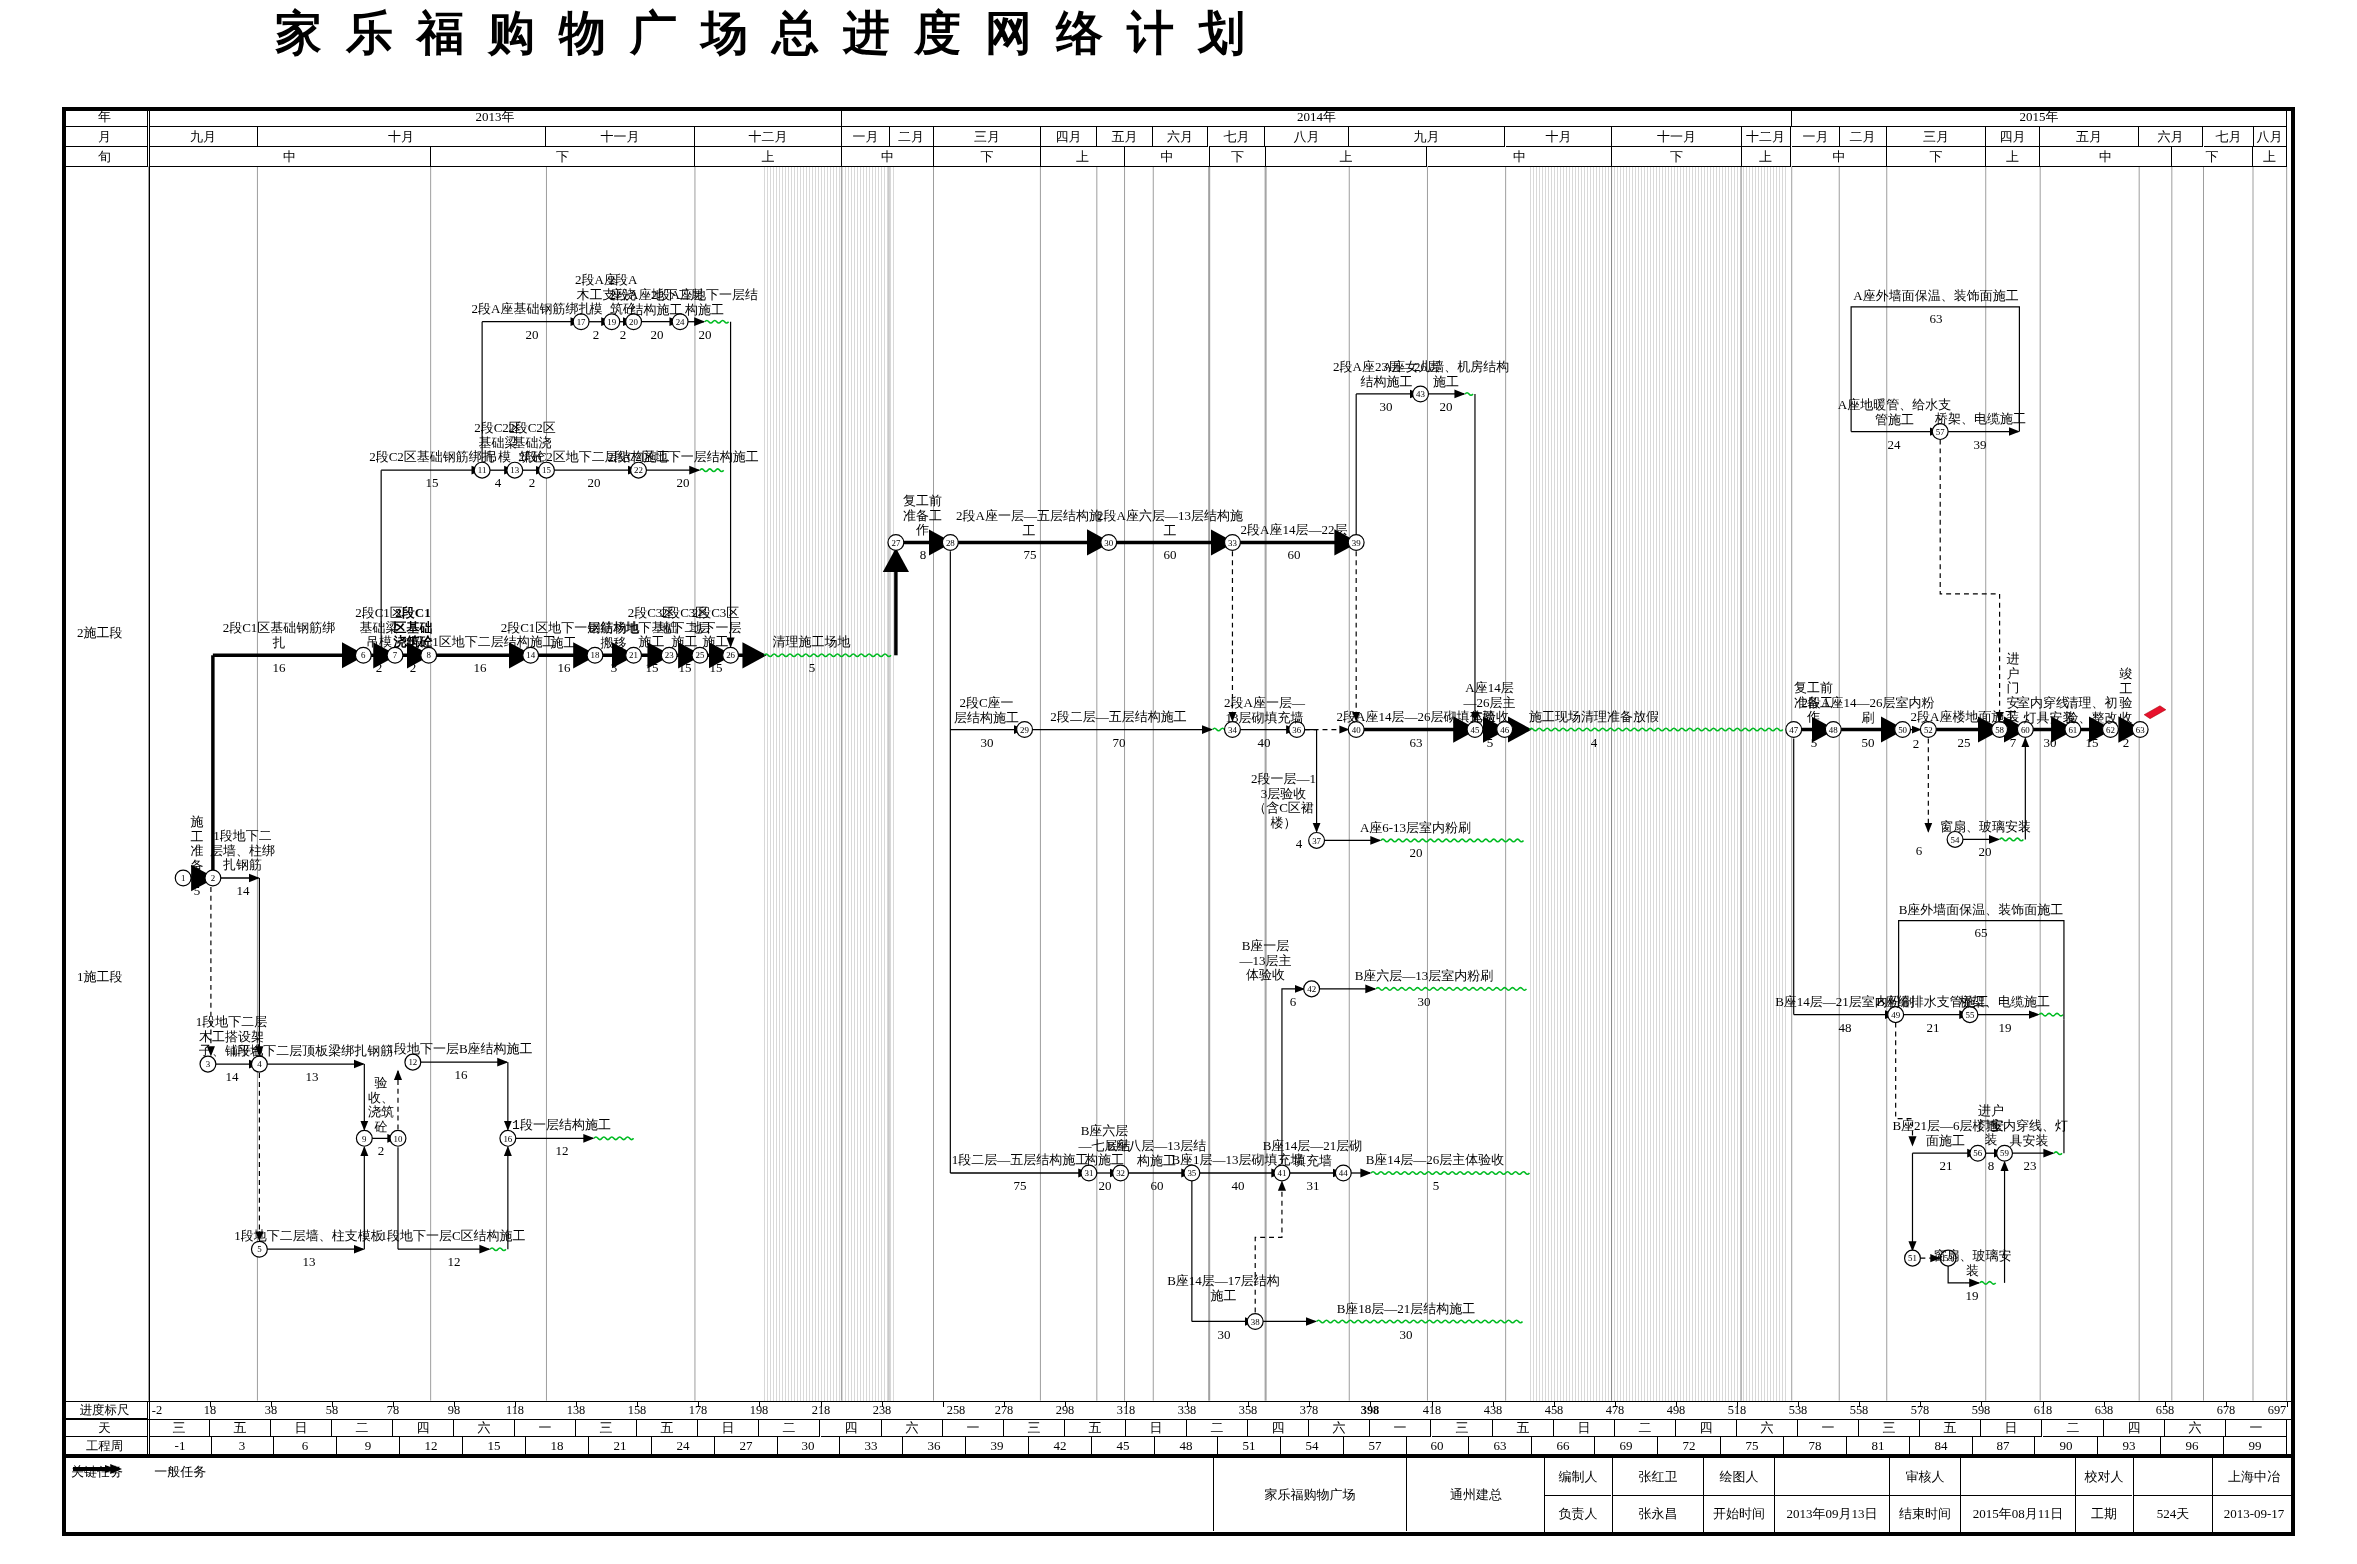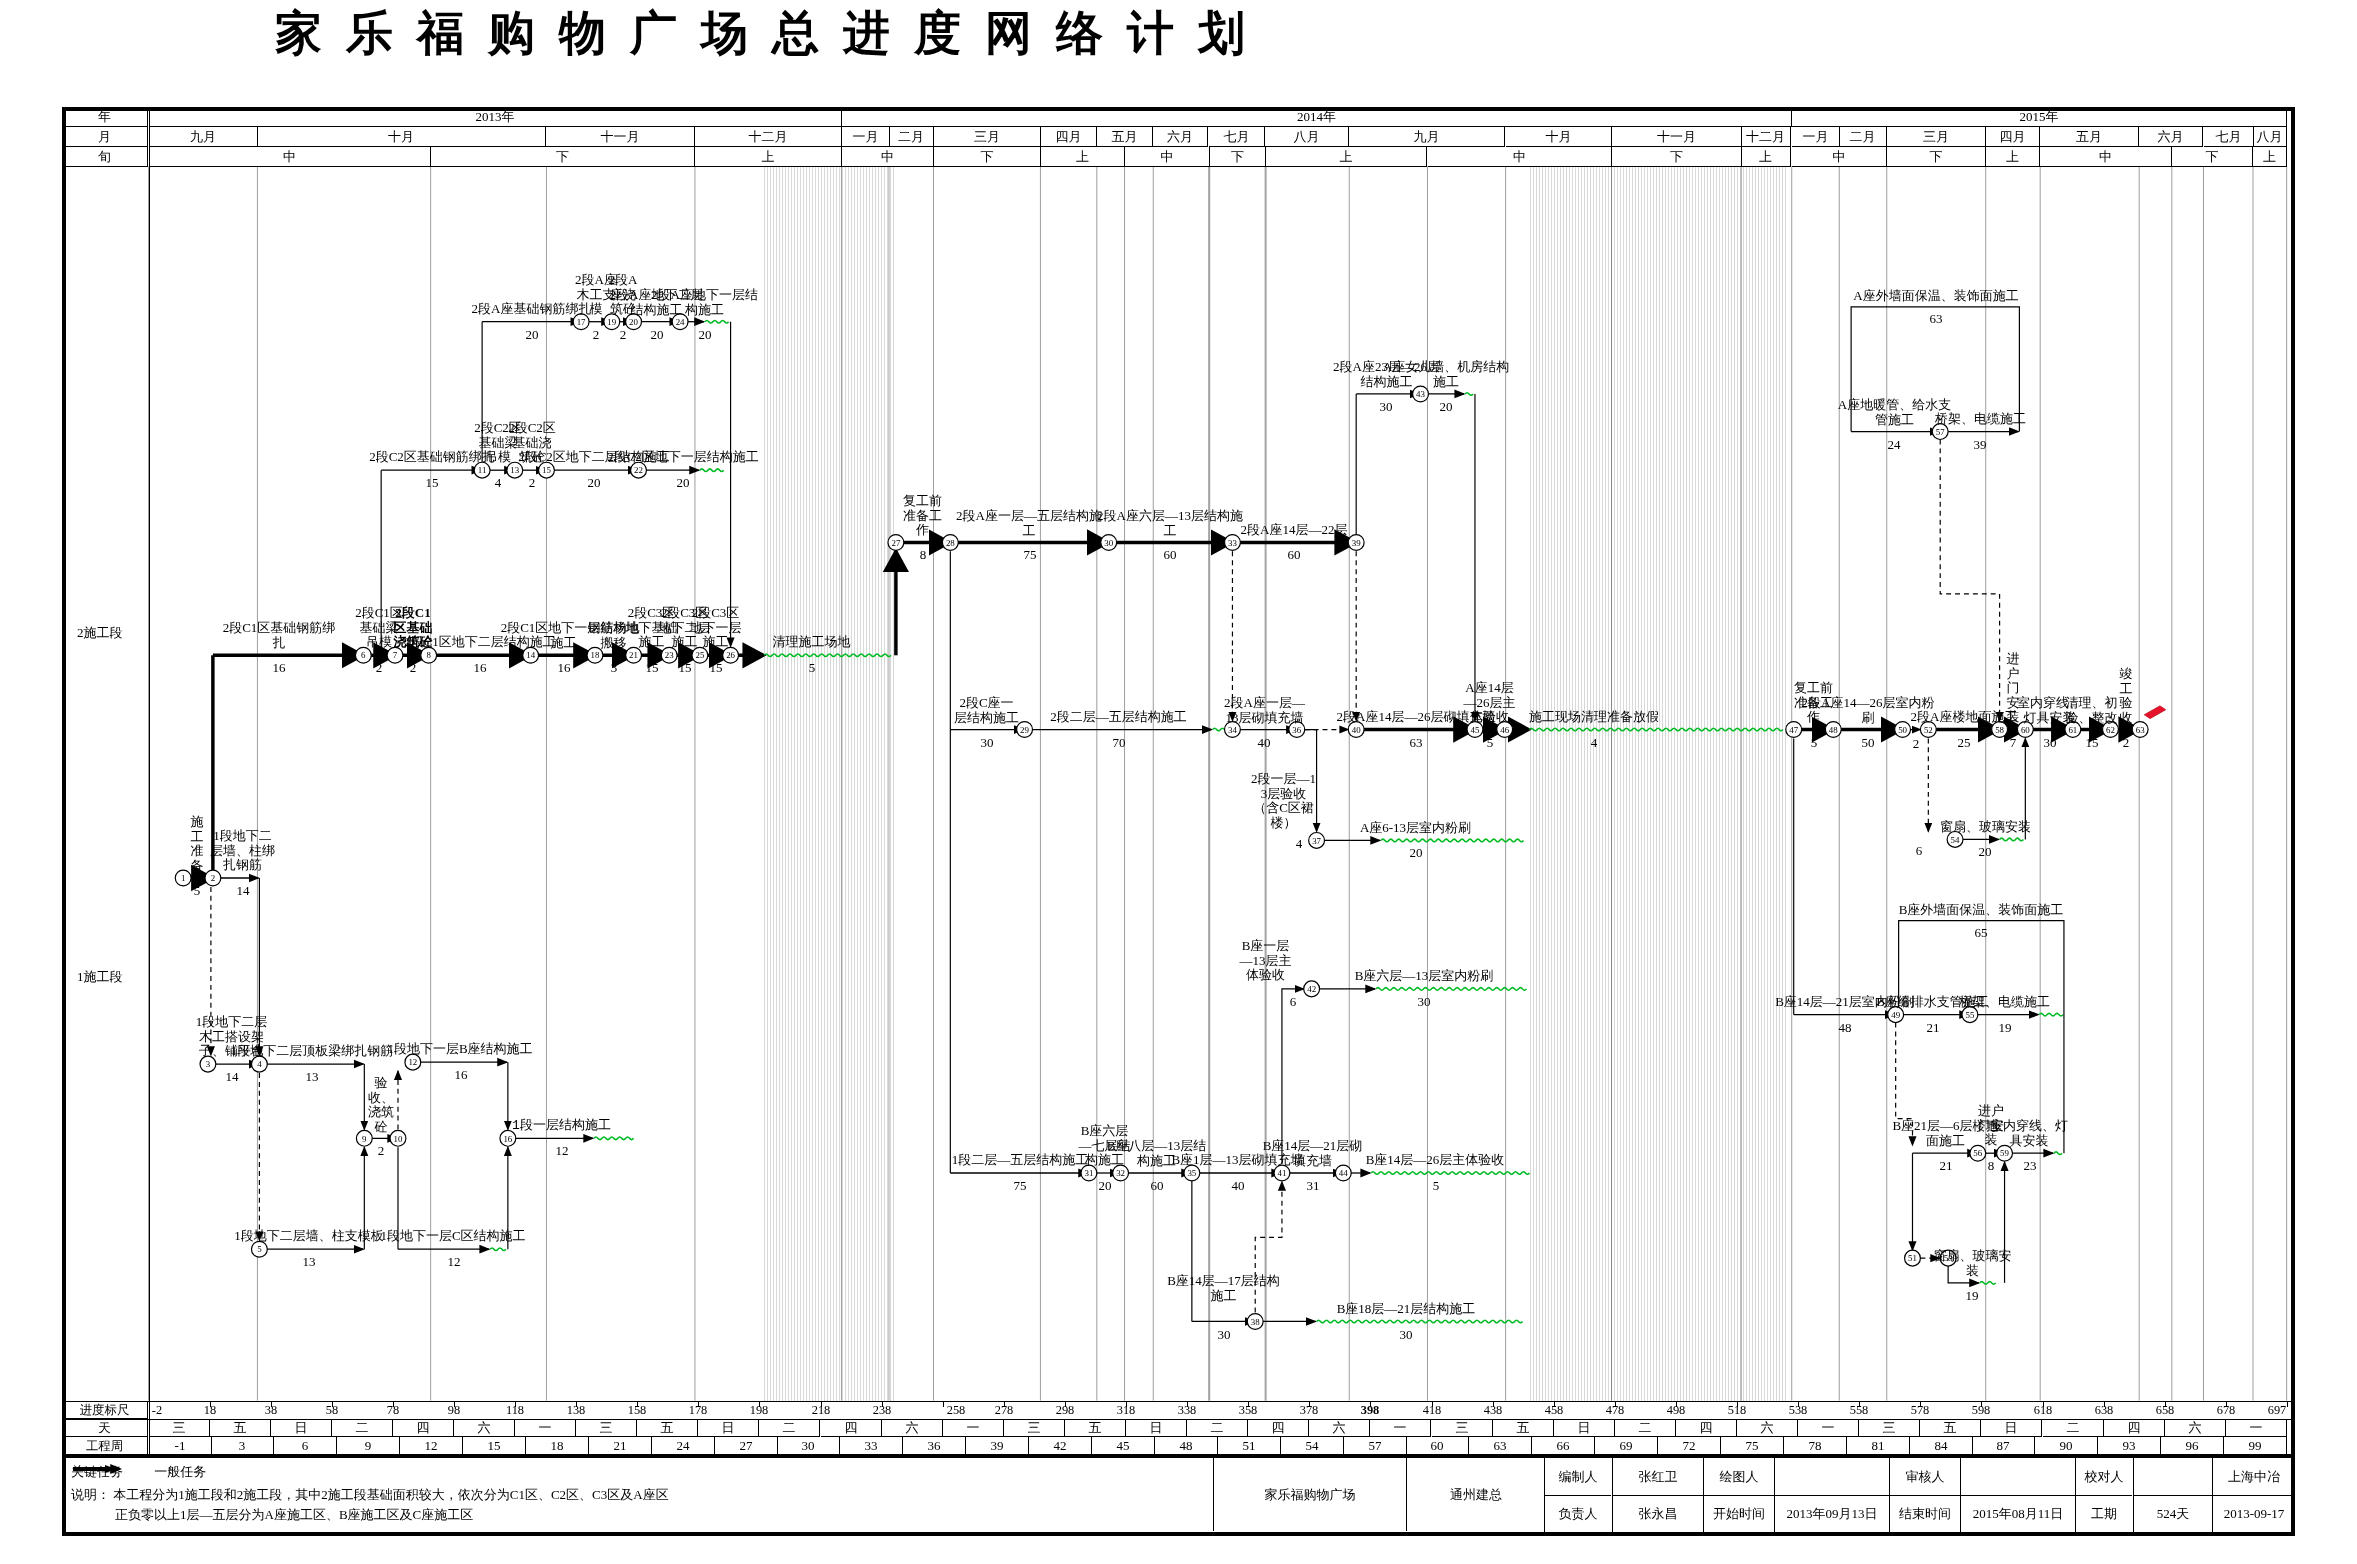--- a/index.html
+++ b/index.html
@@ -685,25 +685,20 @@
     <svg width="53" height="12" style="vertical-align:middle" viewBox="0 0 54 12">
       <line x1="2" y1="6" x2="40" y2="6" stroke="#000" stroke-width="4"></line>
         <path d="M40,1 L52,6 L40,11 Z" fill="#000"></path>
     </svg>
     <span style="margin-left:28px">一般任务</span>
     <svg width="46" height="12" style="vertical-align:middle" viewBox="0 0 46 12">
       <line x1="2" y1="6" x2="34" y2="6" stroke="#000" stroke-width="1.4"></line>
         <path d="M34,2 L45,6 L34,10 Z" fill="#000"></path>
     </svg>
   </div>
-  <div class="notes" style="left:71px;top:1485px;width:1089px;">
-    <span>说明：</span>
-    <span>本工程分为1施工段和2施工段，其中2施工段基础面积较大，依次分为C1区、C2区、C3区及A座区</span><br>
-    <span style="margin-left:44px">正负零以上1层—五层分为A座施工区、B座施工区及C座施工区</span>
-  </div>
   <div id="ftable">
       <div class="fcell" style="left: 1213px; top: 1458px; width: 193px; height: 73px;">家乐福购物广场</div>
       <div class="fcell" style="left: 1406px; top: 1458px; width: 139px; height: 73px;">通州建总</div>
       <div class="fcell" style="left: 1544px; top: 1458px; width: 67px; height: 37px;">编制人</div>
       <div class="fcell" style="left: 1544px; top: 1495px; width: 67px; height: 37px; border-top: 1px solid rgb(0, 0, 0);">负责人</div>
       <div class="fcell" style="left: 1612px; top: 1458px; width: 91px; height: 37px;">张红卫</div>
       <div class="fcell" style="left: 1612px; top: 1495px; width: 91px; height: 37px; border-top: 1px solid rgb(0, 0, 0);">张永昌</div>
       <div class="fcell" style="left: 1703px; top: 1458px; width: 71px; height: 37px;">绘图人</div>
       <div class="fcell" style="left: 1703px; top: 1495px; width: 71px; height: 37px; border-top: 1px solid rgb(0, 0, 0);">开始时间</div>
       <div class="fcell" style="left: 1774px; top: 1458px; width: 115px; height: 37px;"></div>

